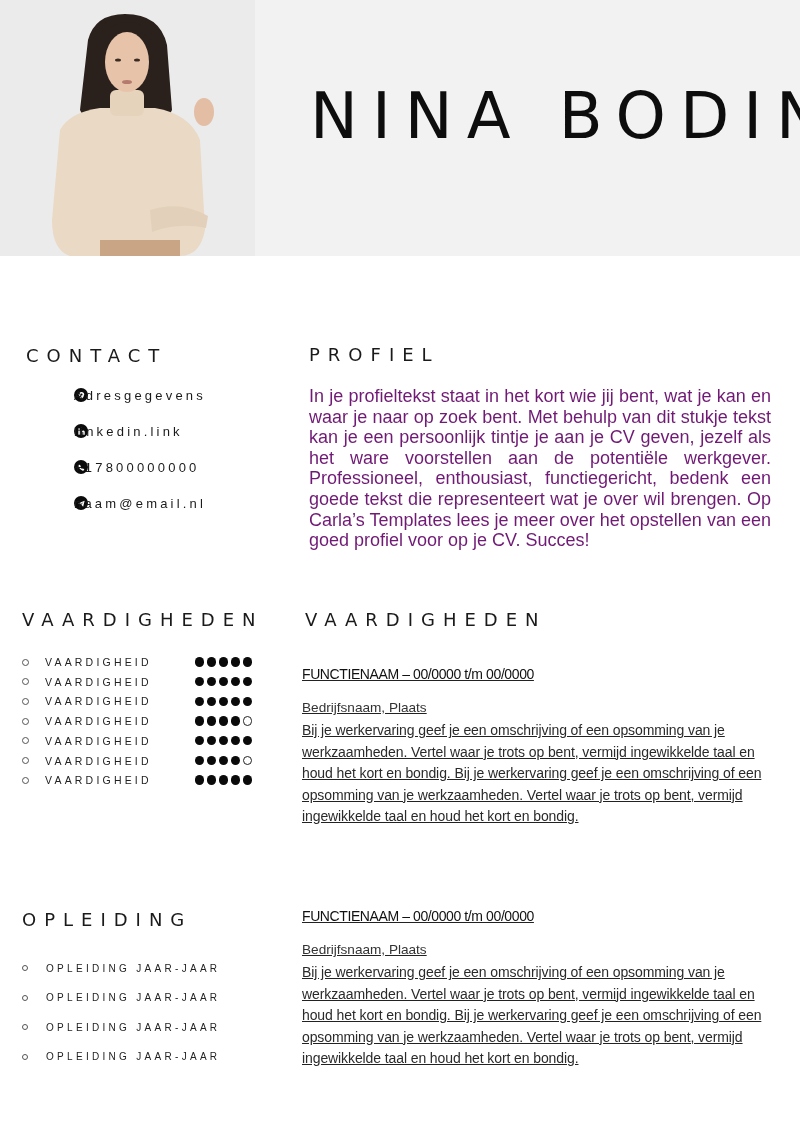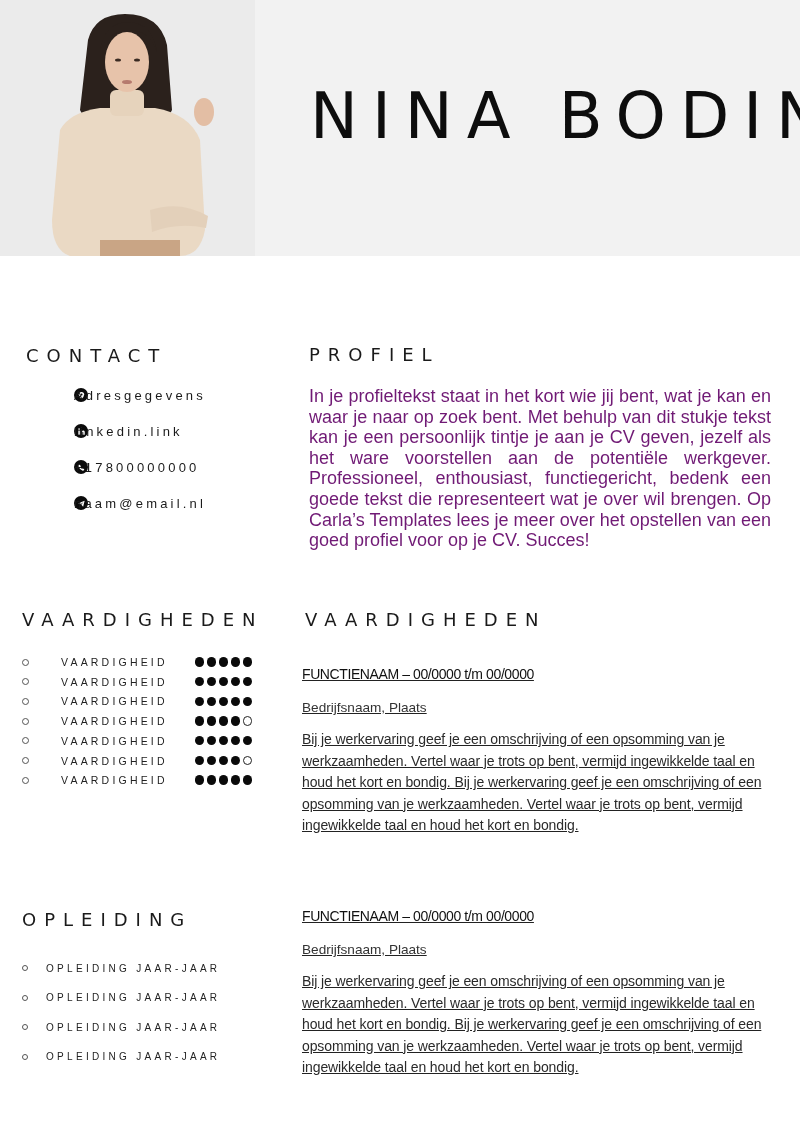--- a/index.html
+++ b/index.html
@@ -16,33 +16,33 @@
 
   .contact-item { position: absolute; left: 26px; height: 20px; display: flex; align-items: center; padding-left: 48px; }
   .contact-icon { width: 14px; height: 14px; border-radius: 50%; background: #0b0b0b; display: flex; align-items: center; justify-content: center; }
   .contact-icon svg { width: 9px; height: 9px; display: block; }
   .contact-text { position: absolute; left: 48px; font-size: 13px; letter-spacing: 3.2px; color: #1a1a1a; white-space: nowrap; }
 
   .profile-text { position: absolute; left: 309px; top: 386px; width: 462px; font-size: 18px; line-height: 20.6px; color: #701a75; text-align: justify; }
 
   .skill-row { position: absolute; left: 22px; width: 240px; height: 18px; display: flex; align-items: center; }
   .bullet-o { width: 7px; height: 7px; border: 1px solid #555; border-radius: 50%; flex: none; }
-  .skill-label { position: absolute; left: 23px; font-size: 10.5px; letter-spacing: 3.2px; color: #222; white-space: nowrap; margin-left: 16px; }
+  .skill-label { position: absolute; left: 23px; font-size: 10.5px; letter-spacing: 3.2px; color: #222; white-space: nowrap; }
   .dots { position: absolute; left: 173px; display: flex; gap: 2.6px; }
   .dot { width: 9.4px; height: 9.4px; border-radius: 50%; background: #0a0a0a; }
   .dot.empty { background: #fff; border: 1px solid #222; }
 
   .edu-row { position: absolute; left: 22px; height: 18px; display: flex; align-items: center; }
   .edu-bullet { width: 6px; height: 6px; border: 1px solid #555; border-radius: 50%; }
   .edu-label { position: absolute; left: 24px; font-size: 10px; letter-spacing: 3.3px; color: #222; white-space: nowrap; }
 
   .job { position: absolute; left: 302px; width: 466px; text-decoration: underline; }
   .job-title { font-size: 14px; color: #111; letter-spacing: -0.4px; line-height: 18px; }
   .job-company { font-size: 13.6px; color: #333; margin-top: 16px; line-height: 18px; }
-  .job-desc { font-size: 14px; color: #2a2a2a; line-height: 21.5px; margin-top: 12px; letter-spacing: -0.1px; }
+  .job-desc { font-size: 14px; color: #2a2a2a; line-height: 21.5px; margin-top: 3px; letter-spacing: -0.1px; }
 </style>
 </head>
 <body>
 
 <div class="header">
   <div class="photo">
     <svg viewBox="0 0 255 256">
       <rect width="255" height="256" fill="#ebebeb"></rect>
 
       <path d="M88 40 Q95 14 125 14 Q160 14 167 45 L172 110 Q168 122 150 120 L100 120 Q84 122 80 110 Z" fill="#2b211c"></path>

